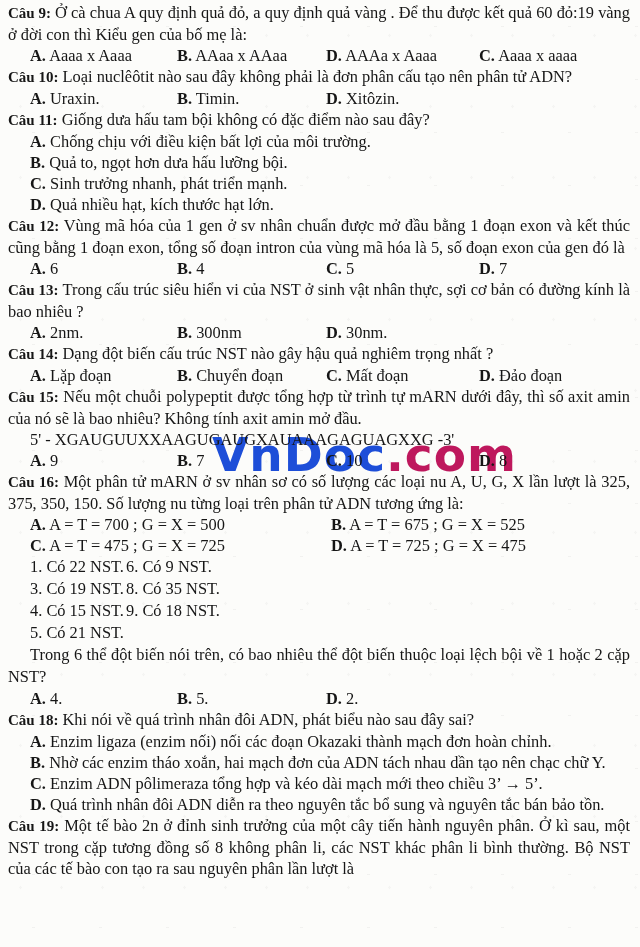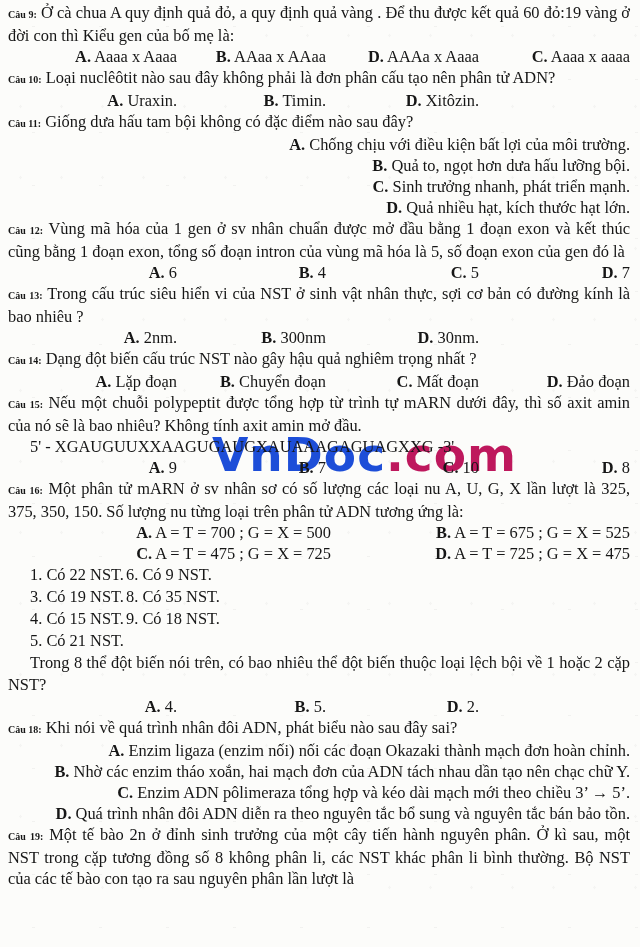--- a/index.html
+++ b/index.html
@@ -21,23 +21,23 @@
 
   .watermark {
     position:absolute; top:444px; left:212px; z-index:0;
     font-family:"DejaVu Sans","Liberation Sans",sans-serif;
     font-weight:bold; font-size:47px; letter-spacing:1px;
     white-space:nowrap; user-select:none;
   }
 
   .question { margin:0; }
   .qtext { text-align:justify; }
-  .qlabel { font-weight:bold; font-size:10px; }
+  .qlabel { font-weight:bold; font-size:15px; }
 
-  .opts { white-space:nowrap;text-align:right; }
+  .opts { white-space:nowrap; }
   .opts.row4 { display:grid; grid-template-columns:147px 149px 153px auto; padding-left:22px; }
   .opts.row2 { display:grid; grid-template-columns:301px auto; padding-left:22px; }
   .opts.stack { display:block; padding-left:22px; }
   .opts.stack .opt { display:block; white-space:nowrap; }
   .opt .optletter { font-weight:bold; }
 
   .seq { padding-left:22px; white-space:nowrap; }
 
   .listrow { padding-left:22px; line-height:22px; white-space:nowrap; }
   .listrow .listitem:first-child { display:inline-block; min-width:96px; }
@@ -121,21 +121,21 @@
         <span class="opt"><b class="optletter">B.</b> A = T = 675 ; G = X = 525</span>
         <span class="opt"><b class="optletter">C.</b> A = T = 475 ; G = X = 725</span>
         <span class="opt"><b class="optletter">D.</b> A = T = 725 ; G = X = 475</span>
       </div>
     </div>
     <div class="question">
       <div class="listrow"><span class="listitem">1. Có 22 NST.</span><span class="listitem">6. Có 9 NST.</span></div>
       <div class="listrow"><span class="listitem">3. Có 19 NST.</span><span class="listitem">8. Có 35 NST.</span></div>
       <div class="listrow"><span class="listitem">4. Có 15 NST.</span><span class="listitem">9. Có 18 NST.</span></div>
       <div class="listrow"><span class="listitem">5. Có 21 NST.</span></div>
-      <p class="followup">Trong 8 thể đột biến nói trên, có bao nhiêu thể đột biến thuộc loại lệch bội về 1 hoặc 2 cặp NST?</p>
+      <p class="followup">Trong 6 thể đột biến nói trên, có bao nhiêu thể đột biến thuộc loại lệch bội về 1 hoặc 2 cặp NST?</p>
       <div class="opts row4">
         <span class="opt"><b class="optletter">A.</b> 4.</span>
         <span class="opt"><b class="optletter">B.</b> 5.</span>
         <span class="opt"><b class="optletter">D.</b> 2.</span>
       </div>
     </div>
     <div class="question">
       <p class="qtext"><span class="qlabel">Câu 18:</span> Khi nói về quá trình nhân đôi ADN, phát biểu nào sau đây sai?</p>
       <div class="opts stack">
         <span class="opt"><b class="optletter">A.</b> Enzim ligaza (enzim nối) nối các đoạn Okazaki thành mạch đơn hoàn chỉnh.</span>

